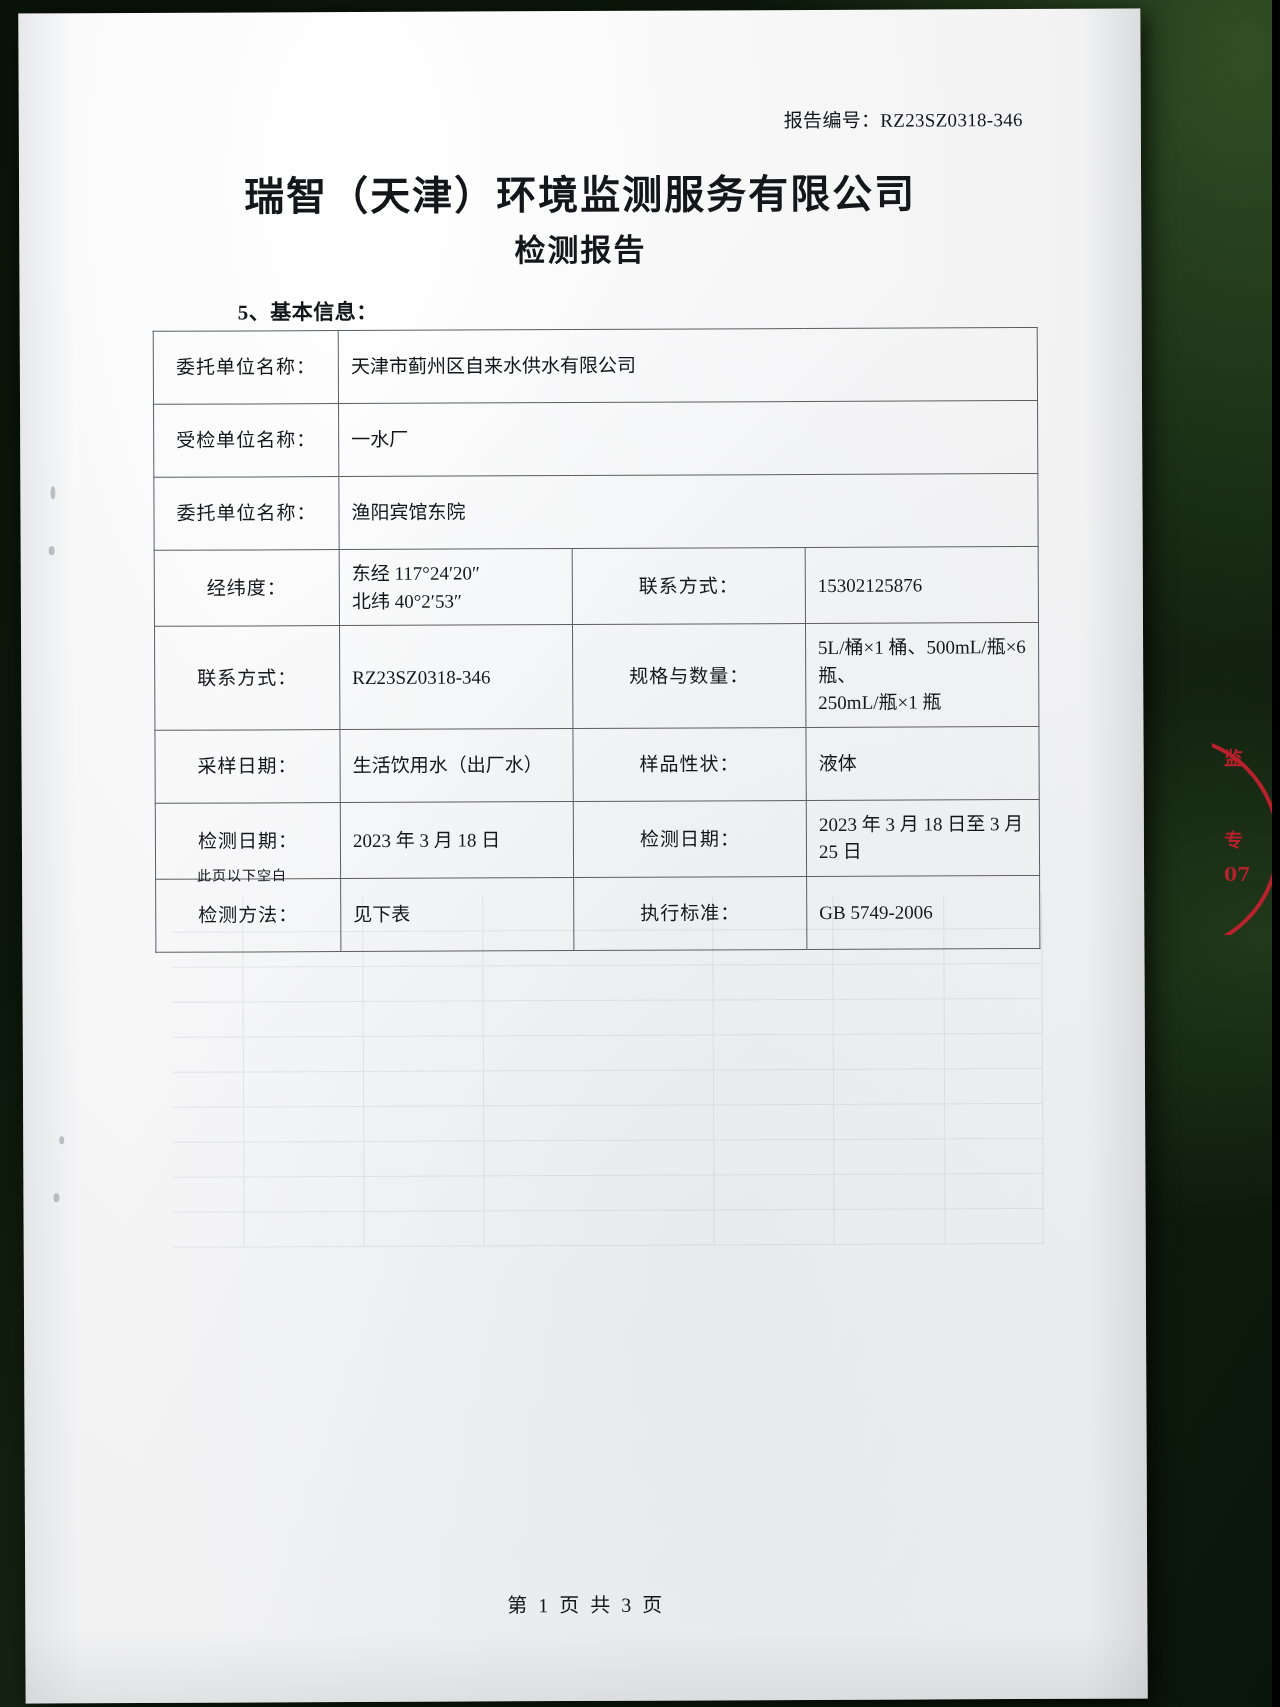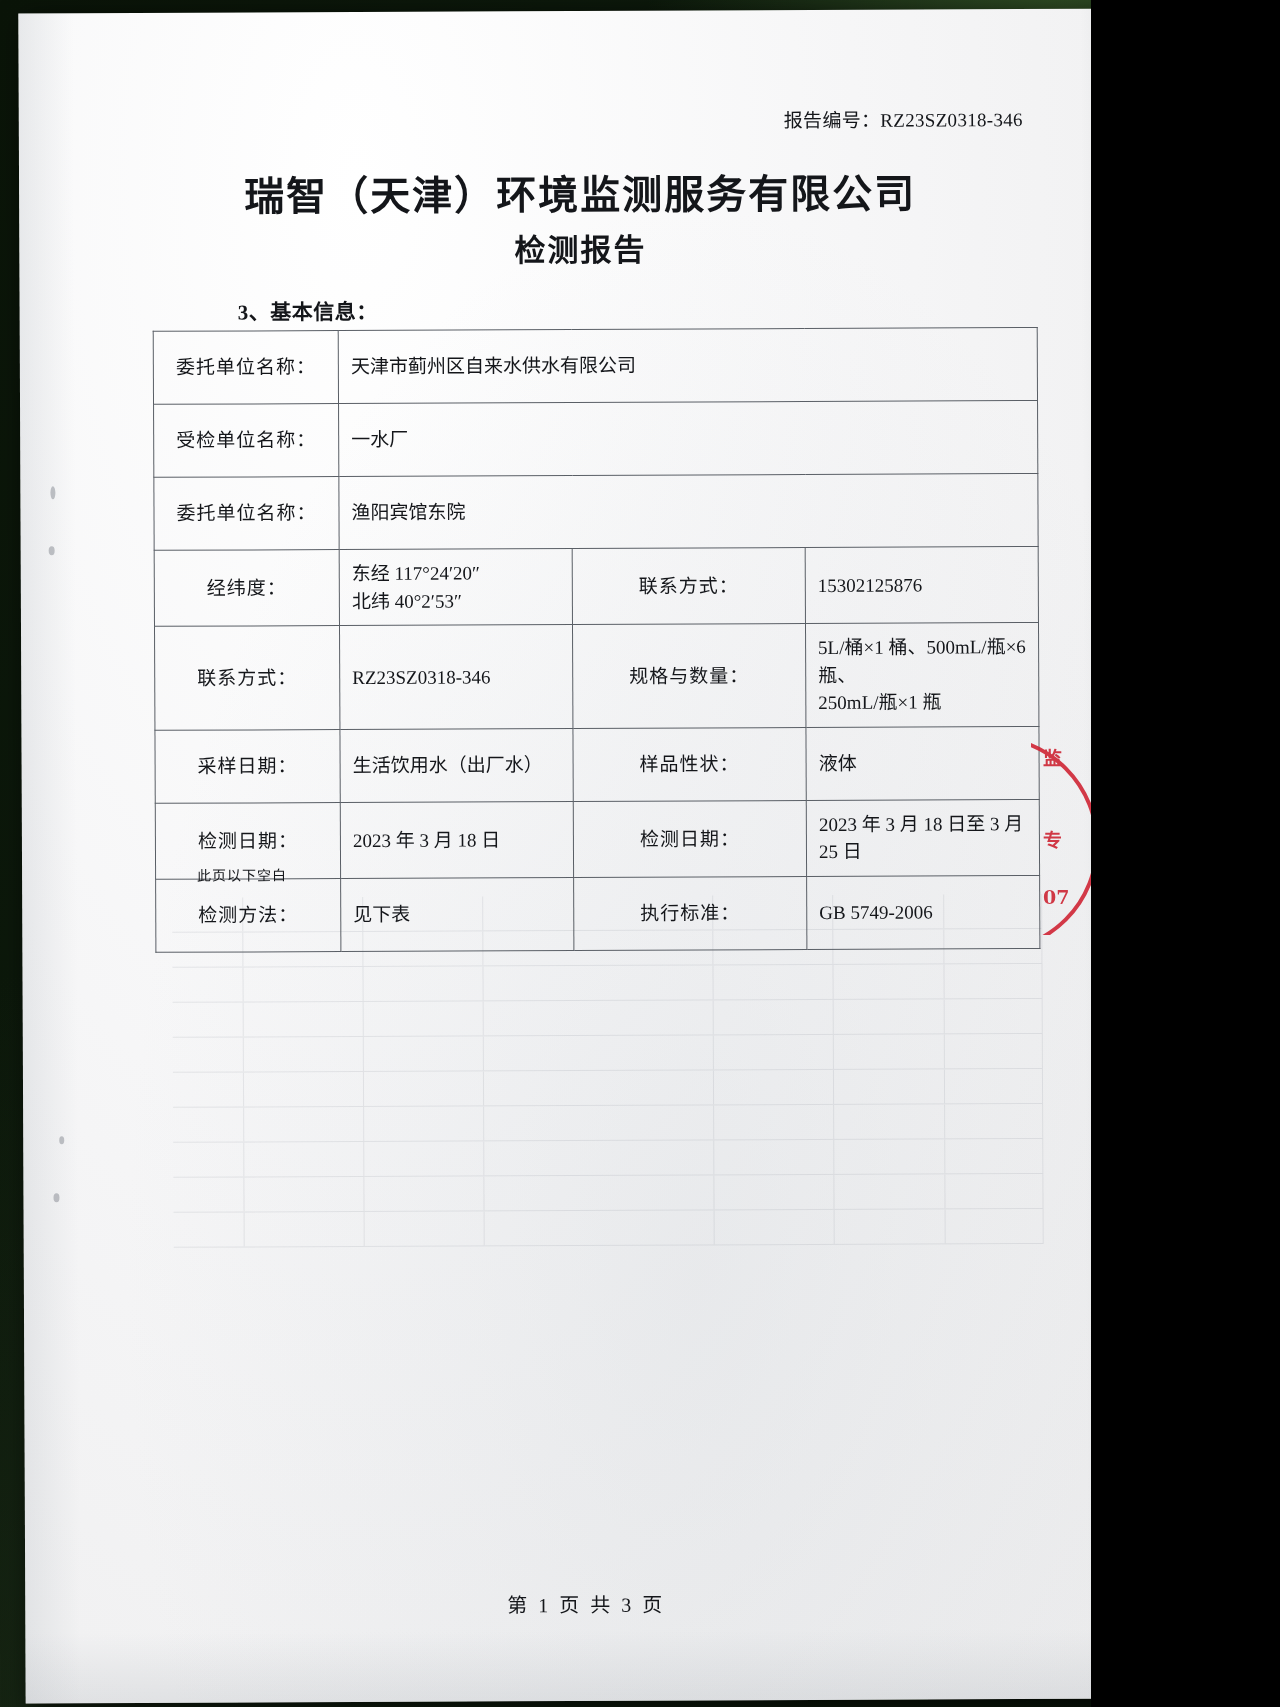--- a/index.html
+++ b/index.html
@@ -10,21 +10,21 @@
   body {
     width: 1280px;
     height: 1707px;
     overflow: hidden;
     font-family: "Liberation Serif", "DejaVu Serif", serif;
   }
 
   
   #photo {
     position: relative;
-    width: 1091px;
+    width: 1272px;
     height: 1707px;
     background: #0f172a;
     overflow: hidden;
   }
   
   #photo::before {
     content: "";
     position: absolute;
     inset: 0;
     background:
@@ -243,21 +243,21 @@
 
     <div class="content">
 
       <div id="report-no">
         <span>报告编号：</span><span>RZ23SZ0318-346</span>
       </div>
 
       <div id="company-title">瑞智（天津）环境监测服务有限公司</div>
       <div id="report-title">检测报告</div>
 
-      <div id="section-1">3、基本信息：</div>
+      <div id="section-1">5、基本信息：</div>
 
       <table id="info-table">
         <tbody>
           <tr class="tall">
             <td class="lbl">委托单位名称：</td>
             <td class="val" colspan="3">天津市蓟州区自来水供水有限公司</td>
           </tr>
           <tr class="tall">
             <td class="lbl">受检单位名称：</td>
             <td class="val" colspan="3">一水厂</td>
@@ -406,16 +406,16 @@
     <div class="blemish" style="left:30px; top:473px; width:5px; height:13px;"></div>
     <div class="blemish" style="left:28px; top:533px; width:6px; height:9px;"></div>
     <div class="blemish" style="left:36px; top:1123px; width:5px; height:8px;"></div>
     <div class="blemish" style="left:30px; top:1180px; width:6px; height:9px;"></div>
   </div>
 
   <div id="stamp">
     <div class="ring"></div>
     <div class="stxt" style="top:14px;">监</div>
     <div class="stxt" style="top:96px;">专</div>
-    <div class="stxt" style="top:130px;margin-top:23px;">07</div>
+    <div class="stxt" style="top:130px;">07</div>
   </div>
 
 </div>
 
 </body></html>

